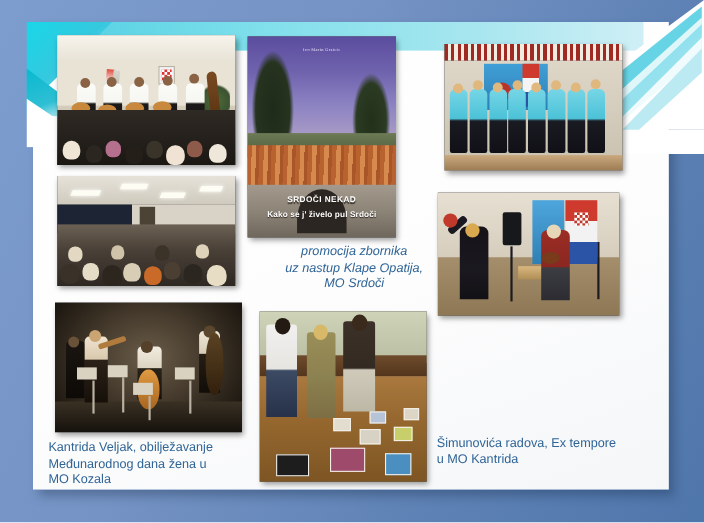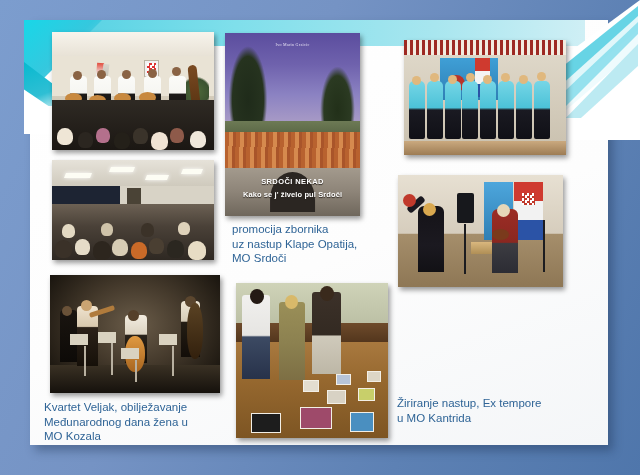--- a/index.html
+++ b/index.html
@@ -191,21 +191,21 @@
   
   .caption {
     position: absolute;
     z-index: 12;
     color: #2f6496;
     font-family: "Liberation Sans", sans-serif;
     font-size: 11.5px;
     line-height: 14.5px;
     white-space: pre-line;
   }
-  #caption-srdoci { left: 232px; top: 222px; width: 180px; text-align: left; }
+  #caption-srdoci { left: 232px; top: 222px; width: 180px; text-align: center; font-style: italic; }
   #caption-potok  { left: 399px; top: 289px; width: 205px; }
   #caption-kozala { left: 44px;  top: 400px; width: 200px; }
   #caption-kantrida{ left: 397px; top: 396px; width: 200px; }
 </style>
 </head>
 <body>
 
 <div id="slide">
 
   <div id="sheet"></div>
@@ -395,20 +395,20 @@
       <div class="ph p7-art" style="left:66%; bottom:34%; width:13px; height:9px;  background:#b7c4d8;"></div>
       <div class="ph p7-art" style="left:86%; bottom:36%; width:12px; height:9px;  background:#ddd6c6;"></div>
     </div>
   </div>
 
   <div class="caption" id="caption-srdoci">promocija zbornika
 uz nastup Klape Opatija,
 MO Srdoči</div>
 
 
-  <div class="caption" id="caption-kozala">Kvartet Veljak, obilježavanje
+  <div class="caption" id="caption-kozala">Kantrida Veljak, obilježavanje
 Međunarodnog dana žena u
 MO Kozala</div>
 
-  <div class="caption" id="caption-kantrida">Žiriranje nastup, Ex tempore
+  <div class="caption" id="caption-kantrida">Šimunovića radova, Ex tempore
 u MO Kantrida</div>
 
 </div>
 
 </body></html>

